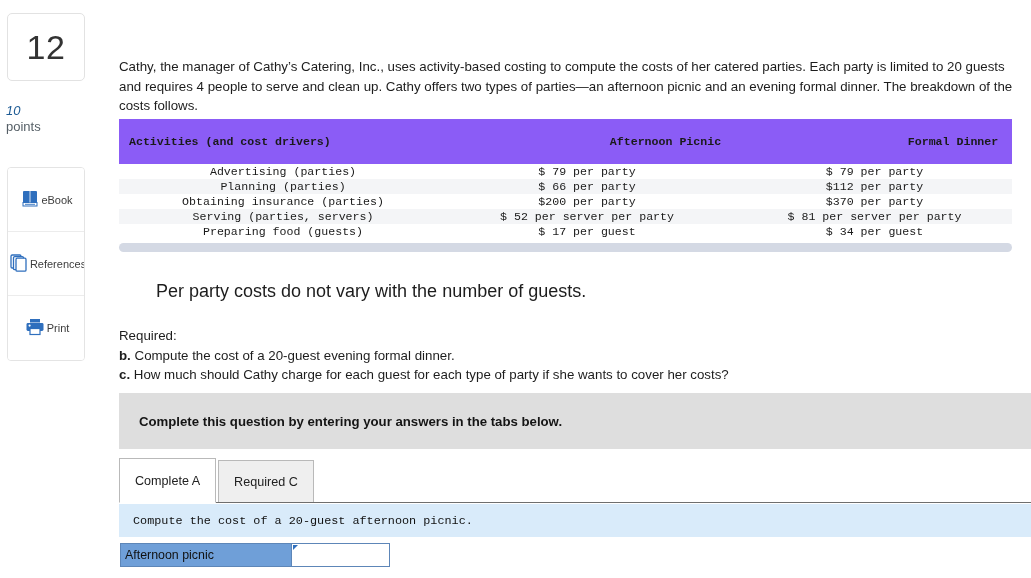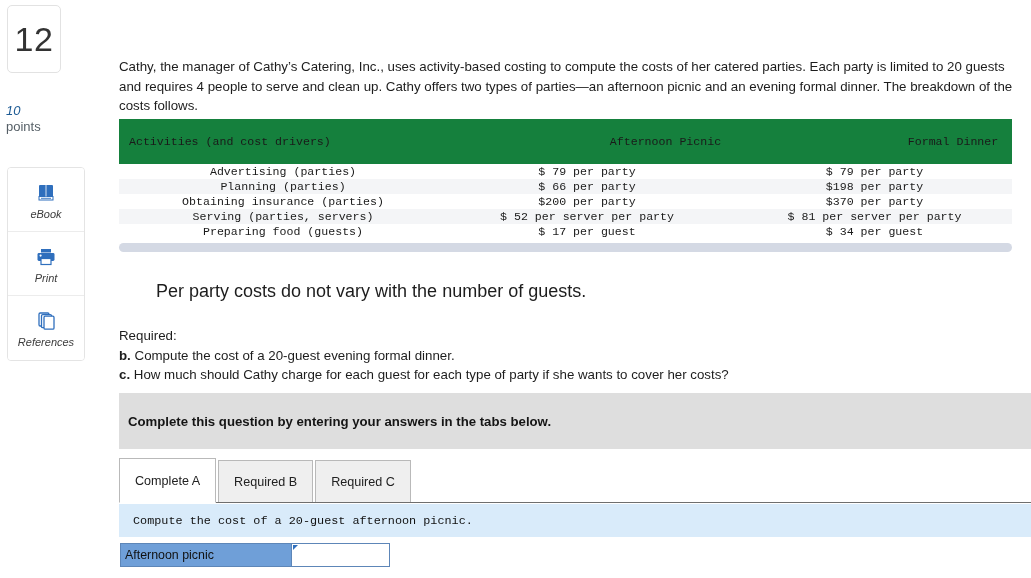--- a/index.html
+++ b/index.html
@@ -22,22 +22,22 @@
   .left-rail {
     position: absolute;
     left: 0;
     top: 0;
     width: 100px;
     height: 578px;
   }
   .qnum-card {
     position: absolute;
     left: 7px;
-    top: 5px;
-    width: 54px;
+    top: 13px;
+    width: 78px;
     height: 68px;
     background: #ffffff;
     border: 1px solid #e2e2e2;
     border-radius: 5px;
     display: flex;
     align-items: center;
     justify-content: center;
   }
   .qnum-text {
     font-size: 34px;
@@ -69,26 +69,25 @@
     width: 78px;
     border: 1px solid #e4e4e4;
     border-radius: 4px;
     background: #ffffff;
     overflow: hidden;
   }
   .tool-item {
     height: 64px;
     border-bottom: 1px solid #ececec;
     display: flex;
-    flex-direction: column;
+    flex-direction: row;
     align-items: center;
     justify-content: center;
     cursor: pointer;
     background: #ffffff;
-    font-style: italic;
   }
   .tool-item:last-child { border-bottom: none; }
   .tool-glyph {
     height: 26px;
     display: flex;
     align-items: center;
     justify-content: center;
     margin-bottom: 2px;
   }
   .tool-label {
@@ -133,22 +132,22 @@
   table.cost-table td {
     padding: 0 0 0 10px;
     height: 15px;
     line-height: 15px;
     font-weight: normal;
     text-align: center;
     white-space: pre;
     vertical-align: middle;
   }
   table.cost-table thead th {
-    background: #15803d;
-    font-weight: normal;
+    background: #8b5cf6;
+    font-weight: bold;
     margin-left: 36px;
   }
   table.cost-table thead th.col-act { text-align: left; }
   table.cost-table thead th.col-val { text-align: left; padding-left: 0; }
   .hdr-center {
     display: inline-block;
     width: 100%;
     text-align: center;
   }
   table.cost-table tbody tr:nth-child(odd) { background: #ffffff; }
@@ -193,21 +192,21 @@
     width: 963px;
     height: 56px;
     background: #dedede;
     display: flex;
     align-items: center;
   }
   .banner-text {
     font-size: 13.2px;
     font-weight: bold;
     color: #151515;
-    padding-left: 9px;
+    padding-left: 20px;
   }
   .tabs-row {
     position: absolute;
     left: 5px;
     top: 455px;
     width: 963px;
     height: 48px;
     display: flex;
     align-items: flex-end;
     border-bottom: 1px solid #6e6e6e;
@@ -323,38 +322,38 @@
           <line x1="6" y1="16.3" x2="16" y2="16.3" stroke="#2f6fbd" stroke-width="0.9"></line>
           <line x1="11" y1="3" x2="11" y2="14.5" stroke="#ffffff" stroke-width="0.8"></line>
         </svg>
       </span>
       <span class="tool-label">eBook</span>
     </div>
 
     <div class="tool-item">
       <span class="tool-glyph">
         <svg width="24" height="22" viewBox="0 0 24 22">
+          <rect x="5" y="3" width="10" height="13" rx="1.2" fill="#ffffff" stroke="#2f6fbd" stroke-width="1.3"></rect>
+          <rect x="7.5" y="4.6" width="10" height="13" rx="1.2" fill="#ffffff" stroke="#2f6fbd" stroke-width="1.3"></rect>
+          <rect x="10" y="6.2" width="10" height="13" rx="1.2" fill="#ffffff" stroke="#2f6fbd" stroke-width="1.3"></rect>
+        </svg>
+      </span>
+      <span class="tool-label">References</span>
+    </div>
+
+    <div class="tool-item">
+      <span class="tool-glyph">
+        <svg width="24" height="22" viewBox="0 0 24 22">
           <rect x="7" y="3" width="10" height="3.5" fill="#2f6fbd"></rect>
           <rect x="3.5" y="7" width="17" height="8" rx="1.4" fill="#2f6fbd"></rect>
           <circle cx="6.6" cy="9.6" r="1.1" fill="#ffffff"></circle>
           <rect x="7" y="12.5" width="10" height="6" fill="#ffffff" stroke="#2f6fbd" stroke-width="1.2"></rect>
         </svg>
       </span>
       <span class="tool-label">Print</span>
-    </div>
-
-    <div class="tool-item">
-      <span class="tool-glyph">
-        <svg width="24" height="22" viewBox="0 0 24 22">
-          <rect x="5" y="3" width="10" height="13" rx="1.2" fill="#ffffff" stroke="#2f6fbd" stroke-width="1.3"></rect>
-          <rect x="7.5" y="4.6" width="10" height="13" rx="1.2" fill="#ffffff" stroke="#2f6fbd" stroke-width="1.3"></rect>
-          <rect x="10" y="6.2" width="10" height="13" rx="1.2" fill="#ffffff" stroke="#2f6fbd" stroke-width="1.3"></rect>
-        </svg>
-      </span>
-      <span class="tool-label">References</span>
     </div>
 
   </div>
 </div>
 
 <div class="content">
 
   <p class="intro-para">Cathy, the manager of Cathy’s Catering, Inc., uses activity-based costing to compute the costs of her catered parties. Each party is limited to 20 guests and requires 4 people to serve and clean up. Cathy offers two types of parties—an afternoon picnic and an evening formal dinner. The breakdown of the costs follows.</p>
 
   <div class="cost-table-wrap">
@@ -377,21 +376,21 @@
       </thead>
       <tbody id="cost-table-body">
           <tr>
             <td>Advertising (parties)</td>
             <td class="val">$ 79 per party</td>
             <td class="val">$ 79 per party</td>
           </tr>
           <tr>
             <td>Planning (parties)</td>
             <td class="val">$ 66 per party</td>
-            <td class="val">$198 per party</td>
+            <td class="val">$112 per party</td>
           </tr>
           <tr>
             <td>Obtaining insurance (parties)</td>
             <td class="val">$200 per party</td>
             <td class="val">$370 per party</td>
           </tr>
           <tr>
             <td>Serving (parties, servers)</td>
             <td class="val">$ 52 per server per party</td>
             <td class="val">$ 81 per server per party</td>
@@ -415,21 +414,20 @@
         <div><span class="req-letter">c.</span> How much should Cathy charge for each guest for each type of party if she wants to cover her costs?</div>
       </div>
   </div>
 
   <div class="banner">
     <span class="banner-text">Complete this question by entering your answers in the tabs below.</span>
   </div>
 
   <div class="tabs-row" id="tabs-row">
       <div class="tab active">Complete A</div>
-      <div class="tab inactive">Required B</div>
       <div class="tab inactive">Required C</div>
       <div class="tab-spacer"></div>
     </div>
 
   <div class="prompt-bar">
     <span class="prompt-text">Compute the cost of a 20-guest afternoon picnic.</span>
   </div>
 
   <div class="answer-row">
     <div class="answer-label-cell">Afternoon picnic</div>

